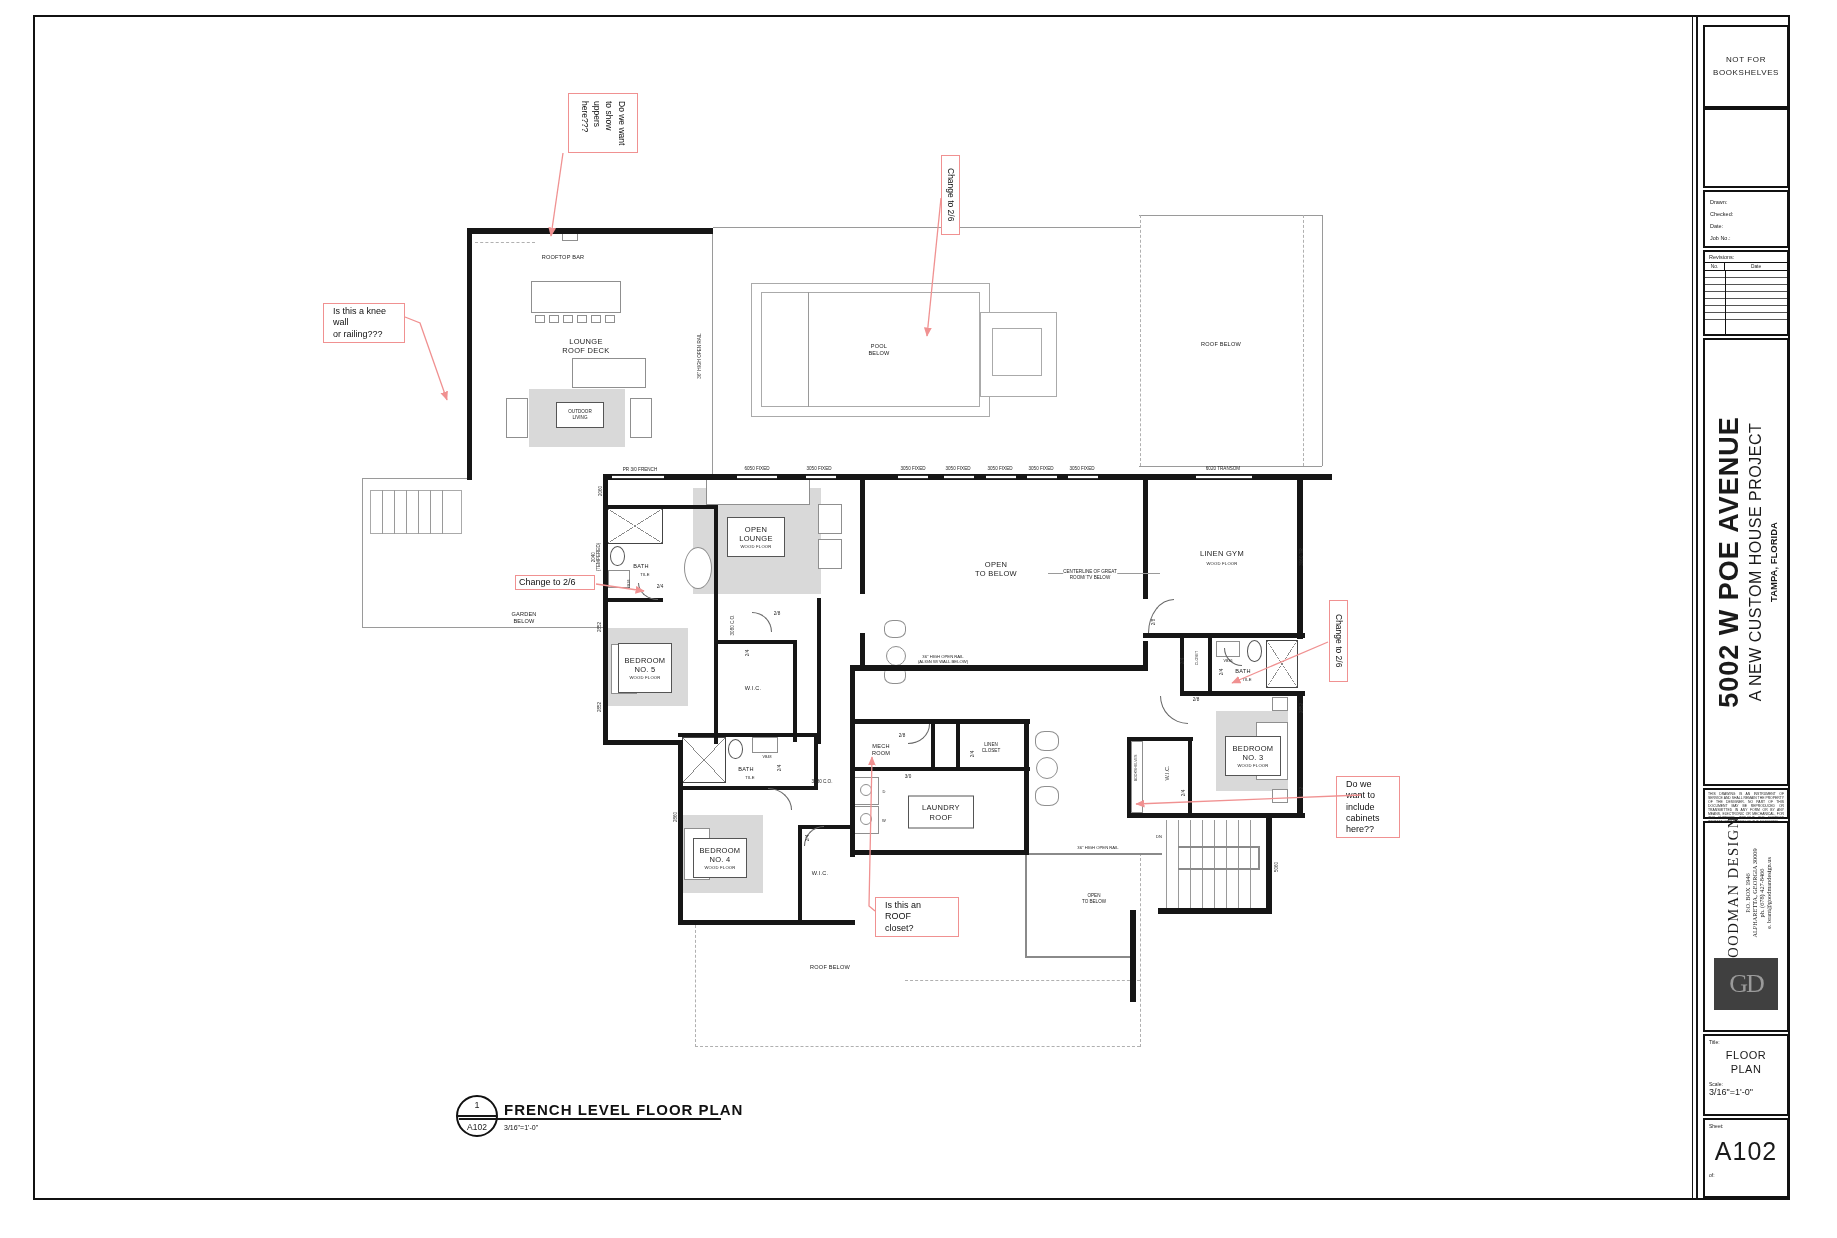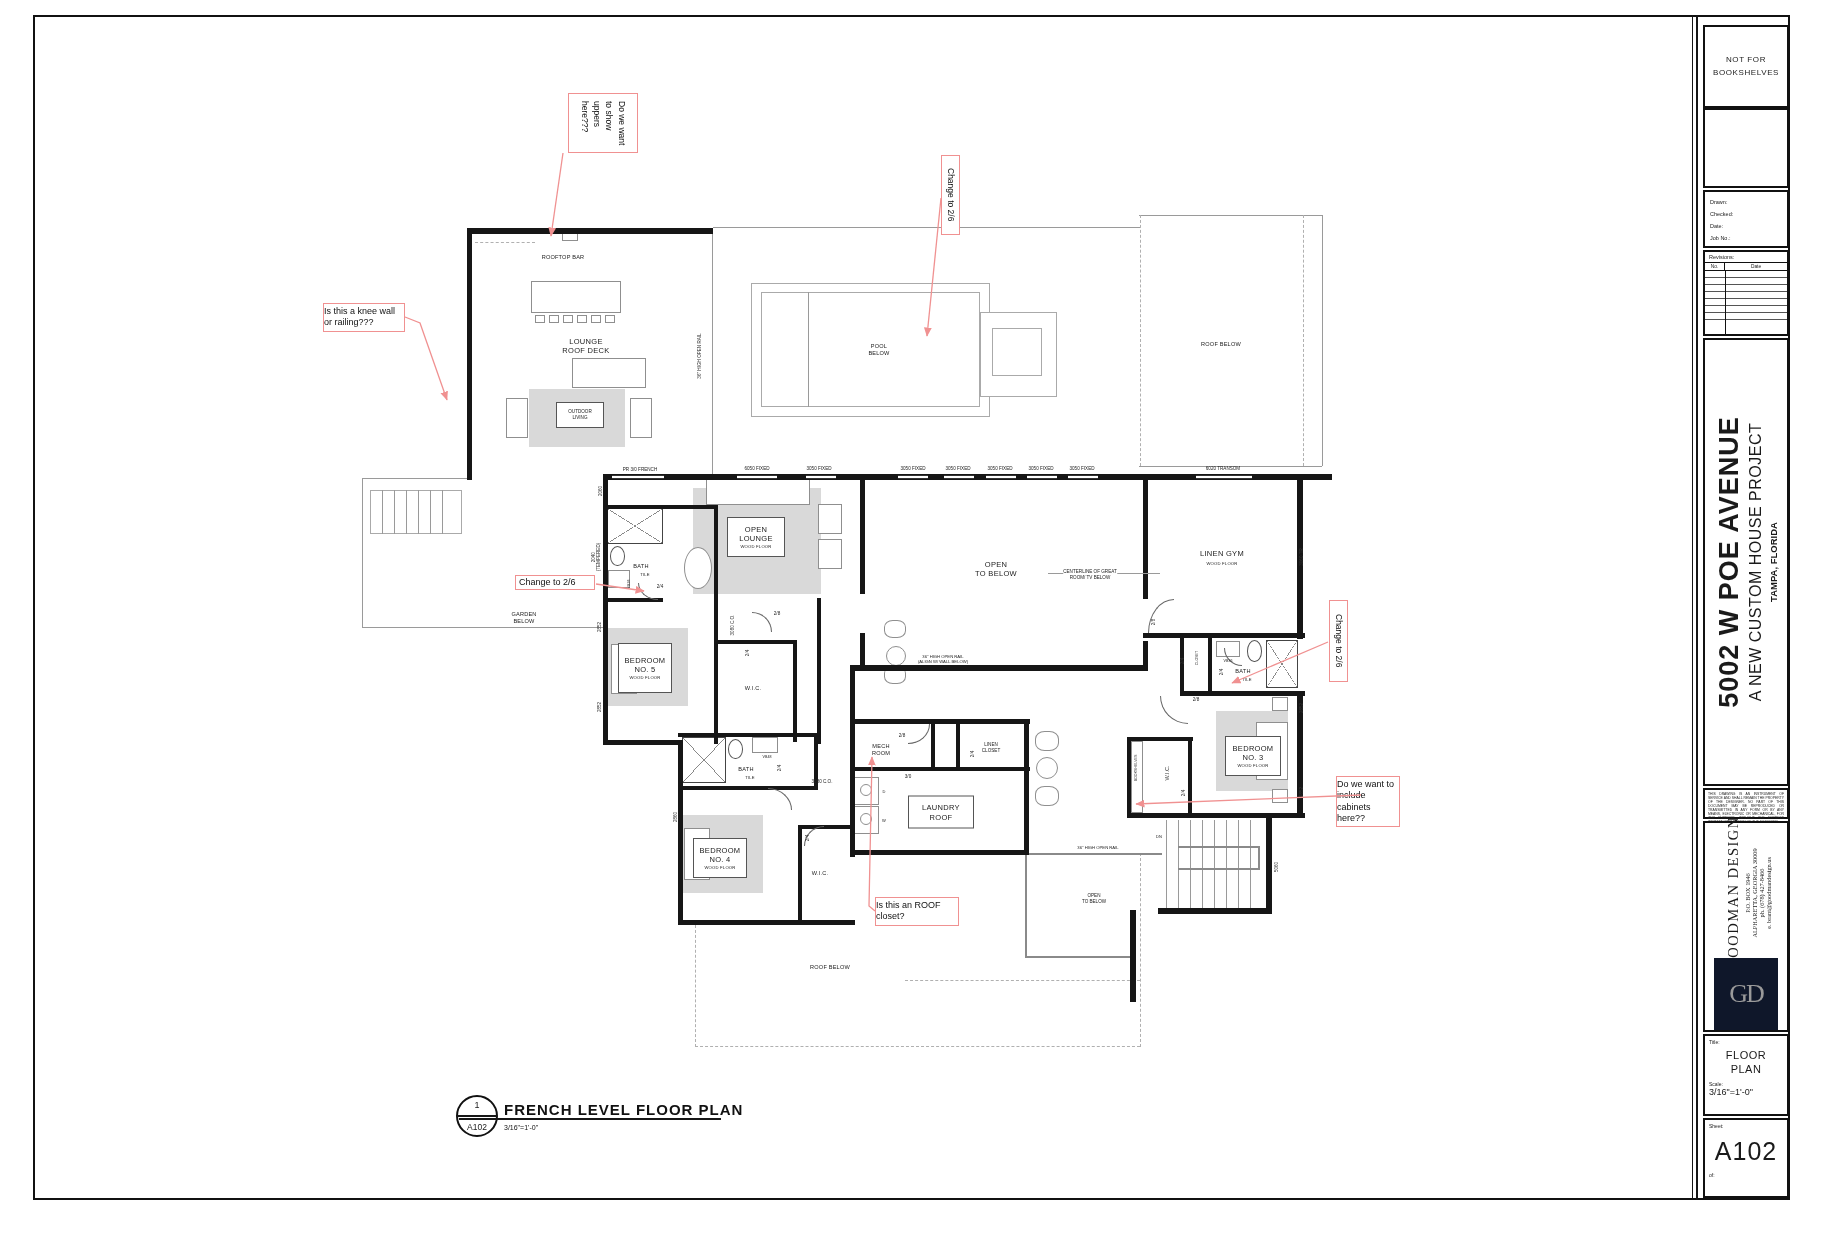--- a/index.html
+++ b/index.html
@@ -21,21 +21,21 @@
   .lbl{position:absolute;transform:translate(-50%,-50%);text-align:center;white-space:pre-line;line-height:1.25;color:#222}
   .lblL{position:absolute;transform:translateY(-50%);white-space:pre;color:#111}
   .vl{position:absolute;writing-mode:vertical-rl;transform:translate(-50%,-50%) rotate(180deg);white-space:pre-line;text-align:center;line-height:1.2;color:#333}
   .wbox{position:absolute;background:#fff;border:1px solid #555;transform:translate(-50%,-50%);display:flex;flex-direction:column;align-items:center;justify-content:center;text-align:center;white-space:pre-line;line-height:1.25}
   .s1{font-size:7.5px;letter-spacing:.3px}
   .s2{font-size:5.6px;letter-spacing:.2px}
   .s3{font-size:4.6px}
   .sub{font-size:4.2px;letter-spacing:.2px;margin-top:1px}
   .dim{font-size:4.6px}
   .win{position:absolute;top:475px;height:4px;background:#fff;border-top:1px solid #333;border-bottom:1px solid #333}
-  .red{position:absolute;border:1.5px solid #f09191;background:#fff;color:#111;font-size:9px;line-height:1.25;padding:2px 0;white-space:pre-line}
+  .red{position:absolute;border:1.5px solid #f09191;background:#fff;color:#111;font-size:9px;line-height:1.25;padding:2px 9px;white-space:pre-line}
   .redv{position:absolute;border:1.5px solid #f09191;background:#fff;color:#111;font-size:8.5px;writing-mode:vertical-rl;display:flex;align-items:center;justify-content:center;line-height:1.45;white-space:pre-line;padding:1px}
   .tb{position:absolute;left:1703px;width:86px;border:2px solid #111;background:#fff}
   .rot{position:absolute;left:50%;top:50%;transform:translate(-50%,-50%) rotate(-90deg);text-align:center;white-space:nowrap}
   .serif{font-family:"Liberation Serif",serif}
   .arc{position:absolute;border:0 solid #666}
 </style>
 </head>
 <body>
 
 <div class="sheet">
@@ -380,21 +380,21 @@
   <div class="tb" style="top:821px;height:211px">
     <div class="abs" style="left:0;top:0;width:86px;height:140px">
       <div class="rot serif" style="white-space:nowrap">
         <div style="font-size:14.5px;letter-spacing:1.5px">GOODMAN DESIGN</div>
         <div style="font-size:6.3px;margin-top:2px">P.O. BOX 1946</div>
         <div style="font-size:6.3px">ALPHARETTA, GEORGIA 30009</div>
         <div style="font-size:6.3px">ph. (678) 427-8466</div>
         <div style="font-size:6.3px">e. brant@goodmandesign.us</div>
       </div>
     </div>
-    <div class="abs serif" style="left:9px;top:135px;width:64px;height:72px;background:#0f172a;display:flex;align-items:center;justify-content:center;color:#9a9a9a;font-size:26px;letter-spacing:-2px">GD</div>
+    <div class="abs serif" style="left:9px;top:135px;width:64px;height:52px;background:#404040;display:flex;align-items:center;justify-content:center;color:#9a9a9a;font-size:26px;letter-spacing:-2px">GD</div>
   </div>
   <div class="tb" style="top:1034px;height:82px">
     <div style="font-size:5px;padding:3px 4px 0">Title:</div>
     <div style="font-size:11px;letter-spacing:.5px;text-align:center;white-space:pre-line;line-height:1.3;margin-top:3px">FLOOR
 PLAN</div>
     <div style="font-size:5px;padding:4px 4px 0">Scale:</div>
     <div style="font-size:9px;padding:0 4px">3/16"=1'-0"</div>
   </div>
   <div class="tb" style="top:1118px;height:80px">
     <div style="font-size:5px;padding:3px 4px">Sheet:</div>

